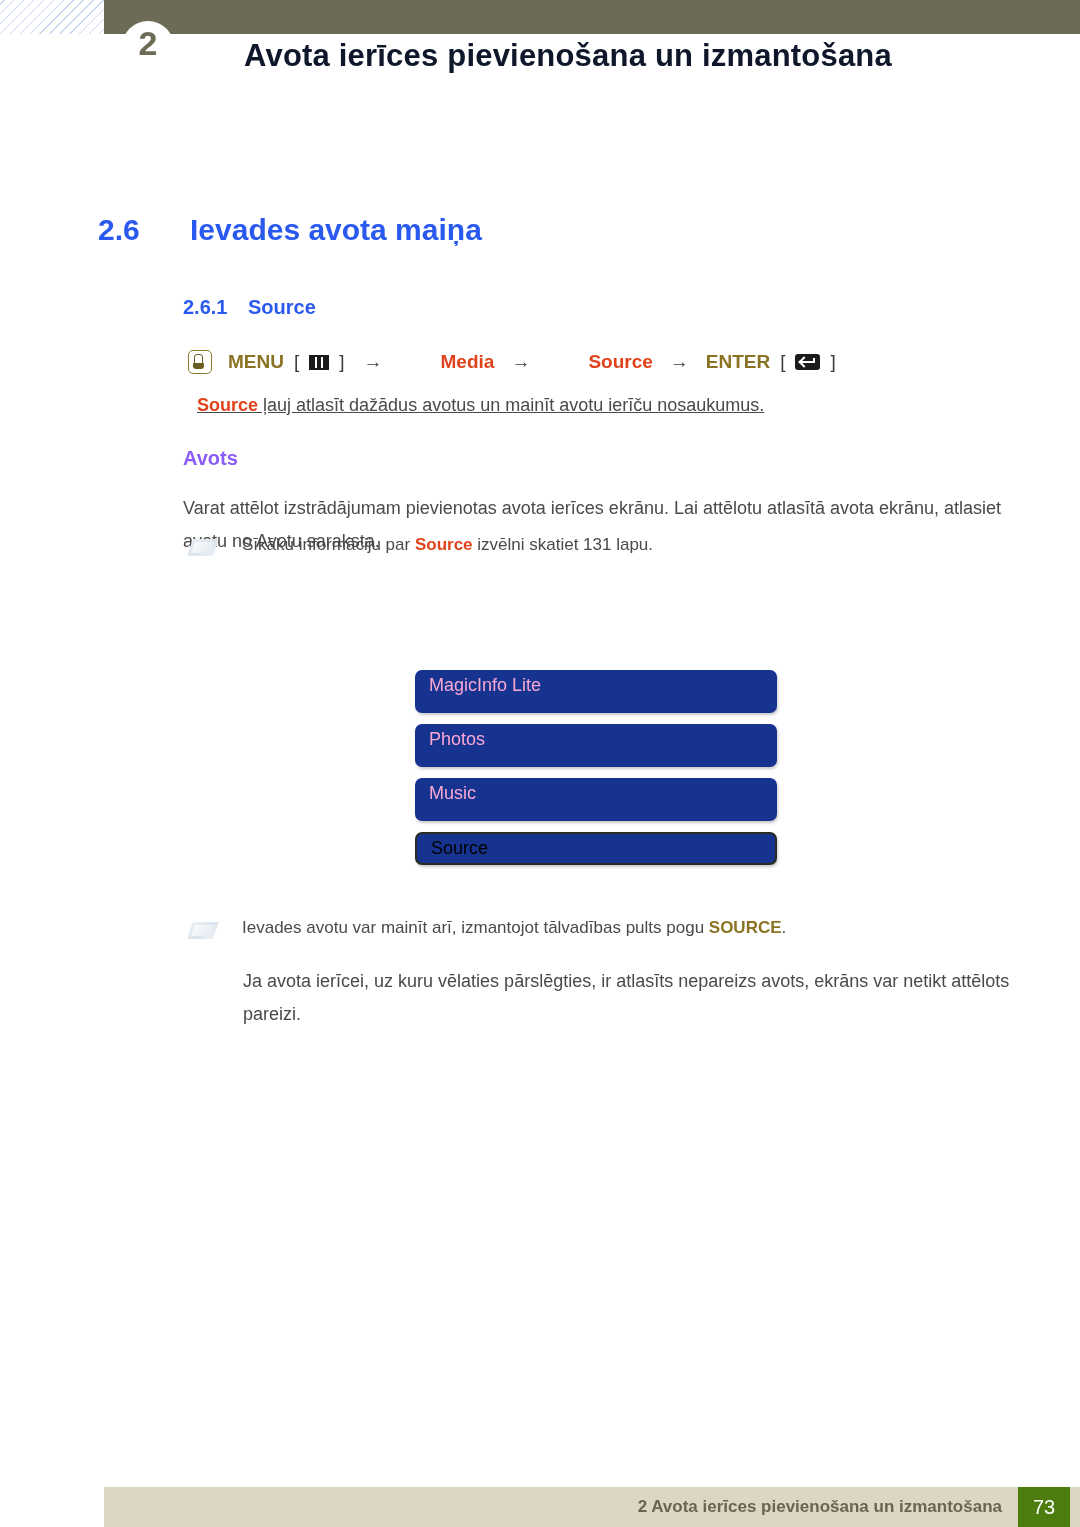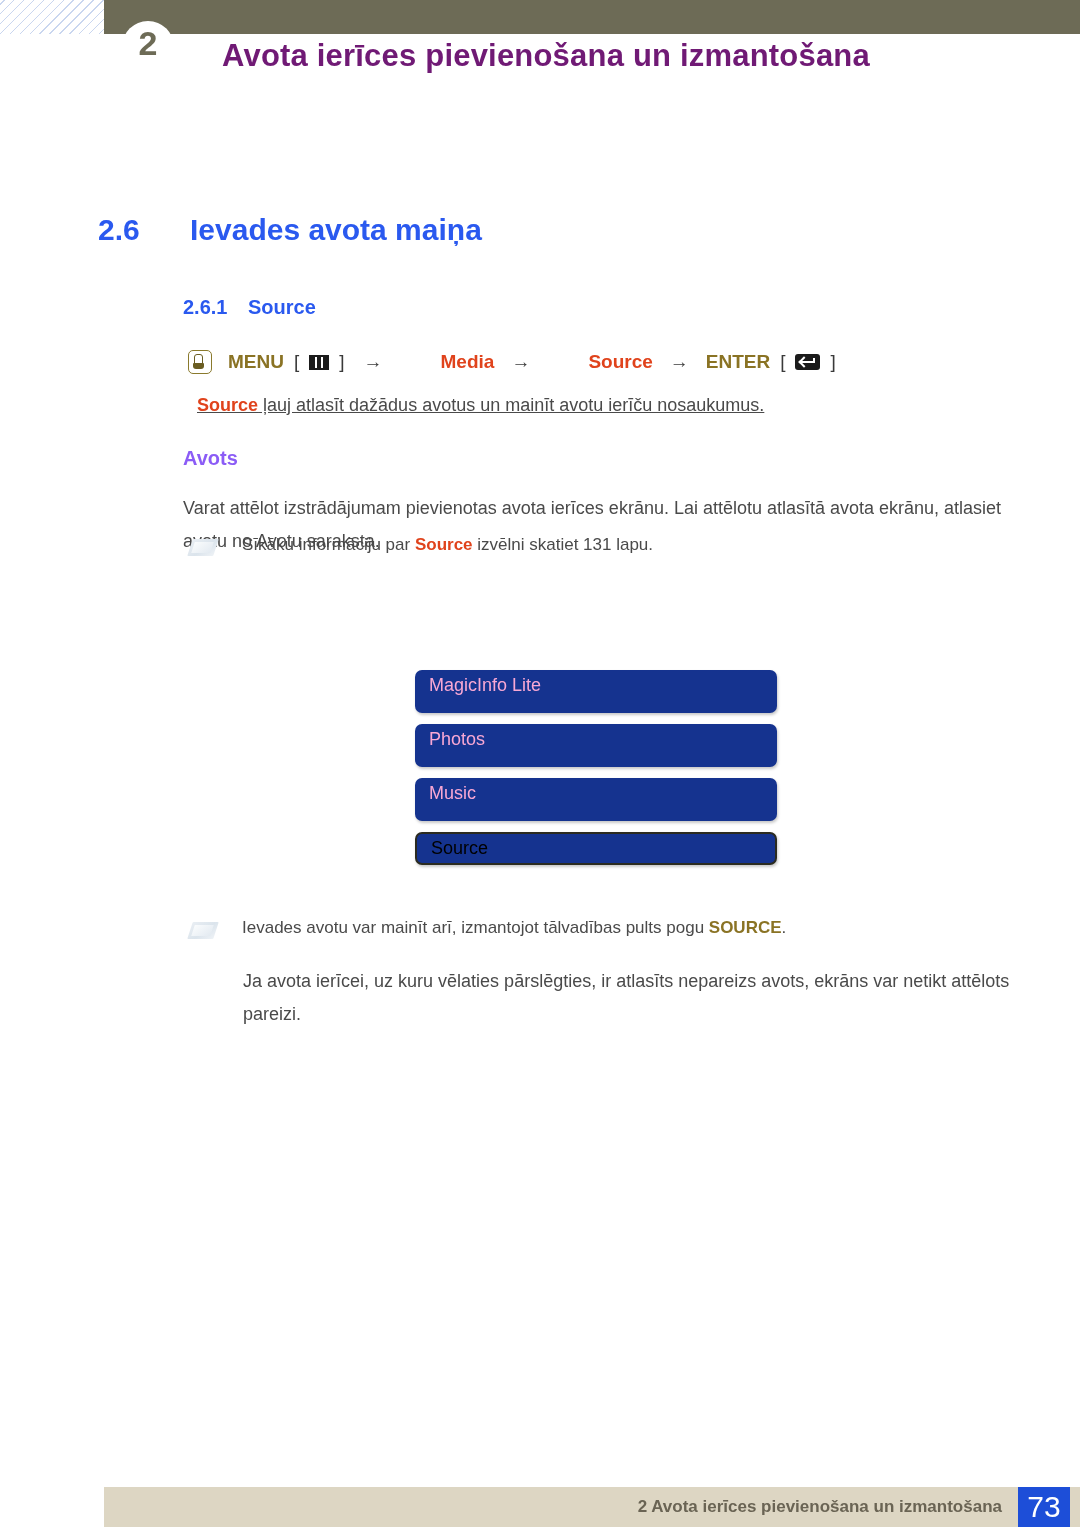--- a/index.html
+++ b/index.html
@@ -60,25 +60,25 @@
     top: -4px;
     width: 52px;
     text-align: center;
     font-size: 34px;
     font-weight: bold;
     color: #6d6b56;
     line-height: 52px;
   }
   .header-title {
     position: absolute;
-    left: 222px;
+    left: 244px;
     top: 38px;
     font-size: 31px;
     font-weight: bold;
-    color: #701a75;
+    color: #0f172a;
     letter-spacing: 0.2px;
     white-space: nowrap;
   }
 
   
   .sec-heading {
     position: absolute;
     left: 98px;
     top: 213px;
     font-size: 30px;
@@ -308,23 +308,23 @@
     font-weight: bold;
     color: #6a6454;
     white-space: nowrap;
   }
   .footer-page {
     position: absolute;
     right: 10px;
     top: 0;
     width: 52px;
     height: 40px;
-    background: #1d4ed8;
+    background: #4d7c0f;
     color: #ffffff;
-    font-size: 30px;
+    font-size: 20px;
     text-align: center;
     line-height: 40px;
   }
 </style>
 </head>
 <body>
 
 <div class="header">
   <div class="hatch"></div>
   <div class="olive-band"></div>

